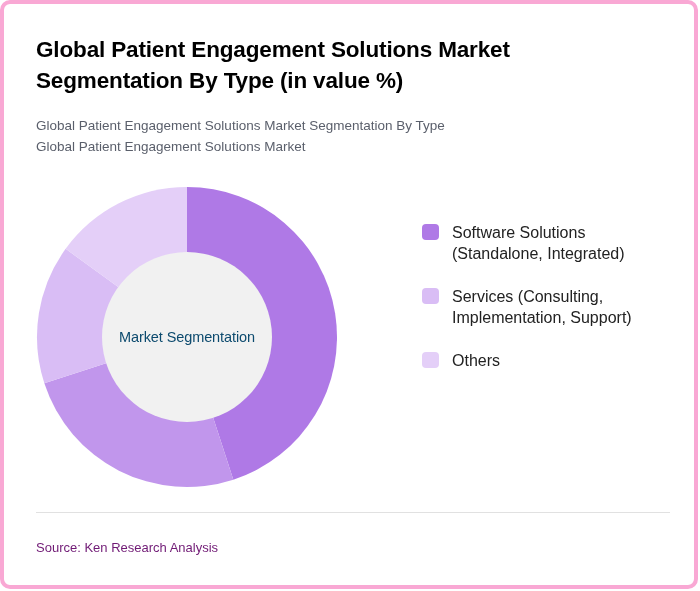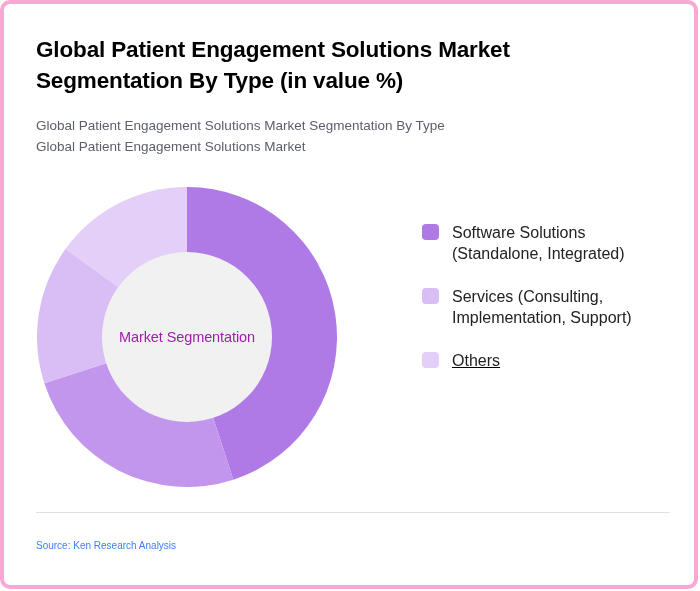--- a/index.html
+++ b/index.html
@@ -58,37 +58,37 @@
     top: 0;
     width: 302px;
     height: 302px;
     display: flex;
     align-items: center;
     justify-content: center;
     pointer-events: none;
   }
   .center-label span {
     font-size: 14.5px;
-    color: #a21caf;
+    color: #0c4a6e;
     letter-spacing: -0.1px;
   }
 
   
   .legend {
     position: absolute;
     left: 418px;
     top: 218px;
     width: 252px;
   }
   .legend-item {
     display: flex;
     align-items: flex-start;
     margin-bottom: 22px;
   }
-  .legend-item:last-child { margin-bottom: 0; text-decoration: underline; }
+  .legend-item:last-child { margin-bottom: 0; }
   .swatch {
     flex: 0 0 auto;
     width: 17px;
     height: 16px;
     border-radius: 4px;
     margin-top: 2px;
     margin-right: 13px;
   }
   .legend-label {
     font-size: 16px;
@@ -102,22 +102,22 @@
     left: 32px;
     top: 508px;
     width: 634px;
     height: 1px;
     background: #e1e1e1;
   }
   .source {
     position: absolute;
     left: 32px;
     top: 536px;
-    font-size: 10px;
-    color: #3b82f6;
+    font-size: 13px;
+    color: #701a75;
   }
   .logo {
     position: absolute;
     right: 30px;
     top: 524px;
     display: flex;
     align-items: center;
     height: 34px;
   }
   .logo-mark { flex: 0 0 auto; margin-right: 7px; }

